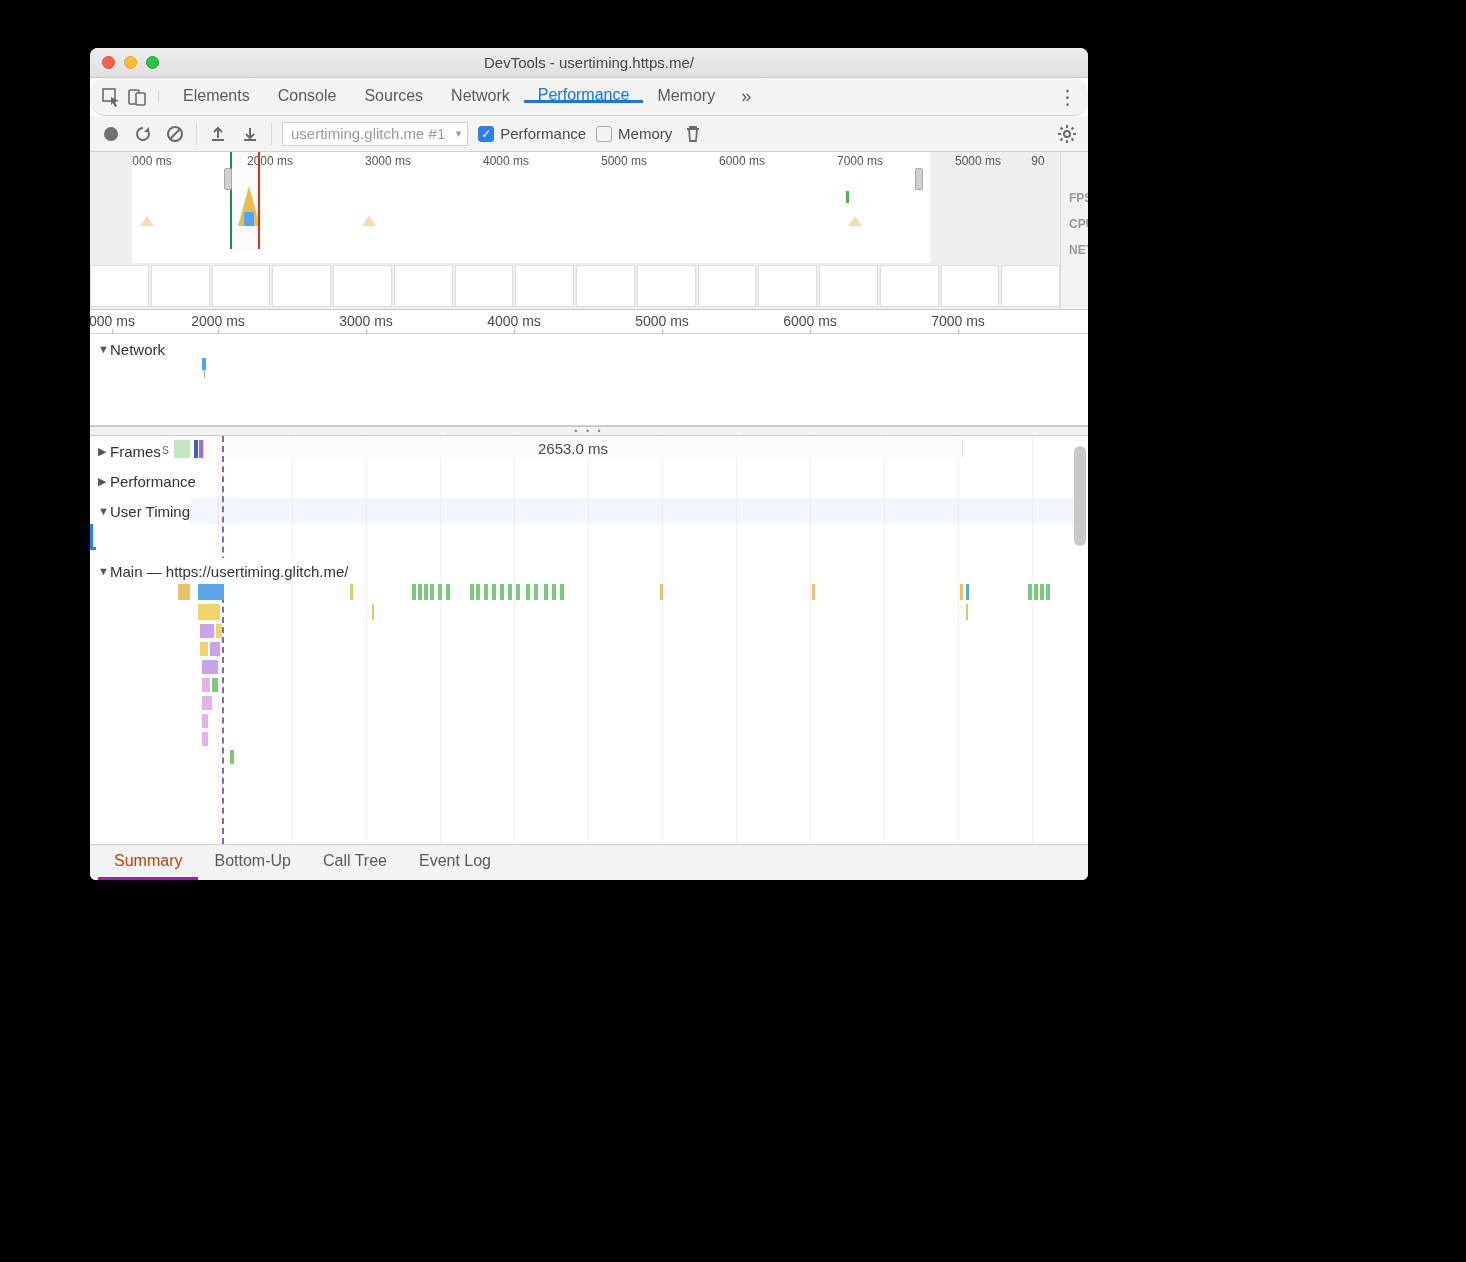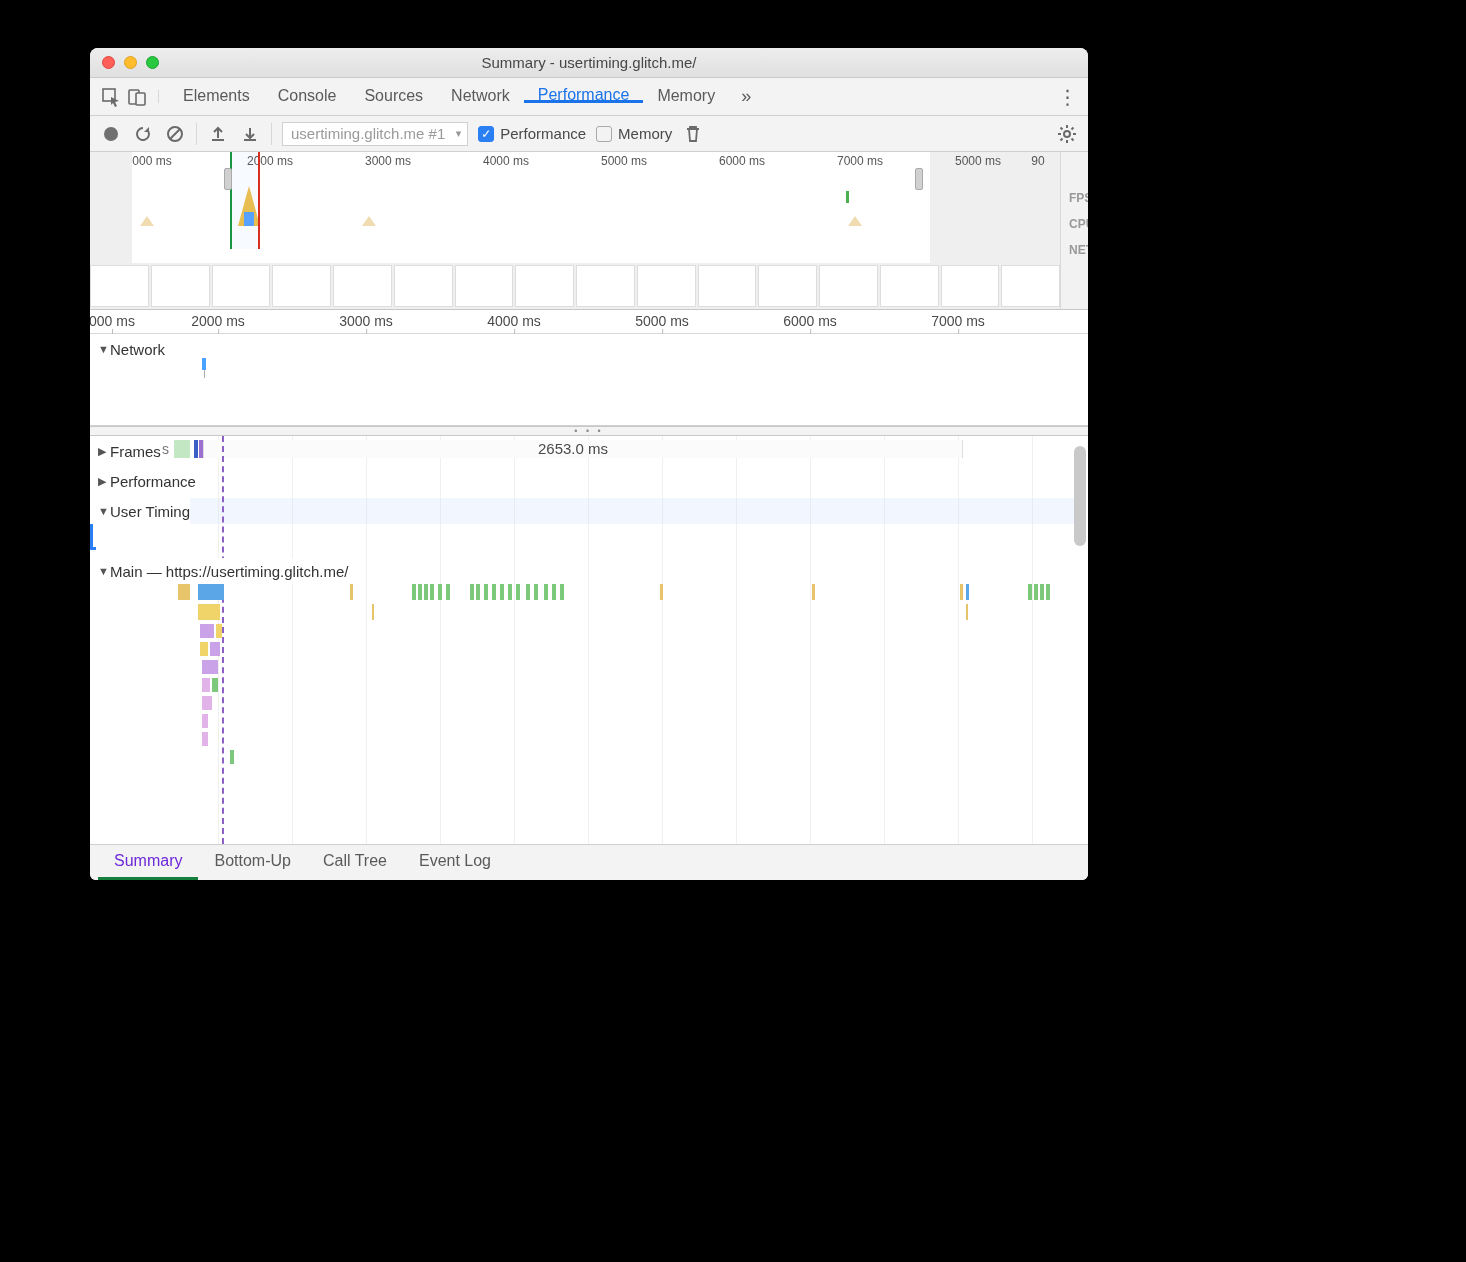--- a/index.html
+++ b/index.html
@@ -20,21 +20,21 @@
   .traffic { display: flex; gap: 9px; padding-left: 12px; }
   .dot { width: 13px; height: 13px; border-radius: 50%; }
   .dot.red { background:#ff5f57; border:1px solid #e24640; }
   .dot.yel { background:#ffbd2e; border:1px solid #dfa023; }
   .dot.grn { background:#28c940; border:1px solid #1fa32f; }
   .title { position:absolute; left:0; right:0; text-align:center; font-size:15px; color:#474747; }
 
   
   .tabstrip {
     height: 38px; background:#f3f3f3; border-bottom:1px solid #d0d0d0;
-    display:flex; align-items:center; flex-shrink:0; padding: 12px 6px;
+    display:flex; align-items:center; flex-shrink:0; padding: 12px 6px; border-radius: 15px;
   }
   .ts-left { display:flex; align-items:center; gap:4px; padding:0 10px 0 4px; border-right:1px solid #d8d8d8; height:100%; }
   .ts-tabs { display:flex; align-items:stretch; height:100%; flex:1; padding-left:10px; gap:0; }
   .ts-tab { display:flex; align-items:center; padding:0 14px; font-size:16px; color:#5a5a5a; cursor:pointer; border-bottom:2px solid transparent; }
   .ts-tab.active { color:#1a73e8; border-bottom:3px solid #1a73e8; }
   .ts-more { padding:0 12px; color:#5a5a5a; font-size:18px; display:flex; align-items:center; }
   .ts-menu { width:28px; display:flex; align-items:center; justify-content:center; color:#5a5a5a; font-size:20px; letter-spacing:1px; }
 
   
   .ctrlbar {
@@ -119,36 +119,36 @@
   .task-bar.yellow2 { background:#f0d46a; }
   .thin { height:14px; }
   .dash-purple { position:absolute; top:0; bottom:0; width:0; border-left:2px dashed #8b5fc4; }
 
   
   .splitter { height:10px; border-top:1px solid #c8c8c8; border-bottom:1px solid #c8c8c8; background:#f3f3f3; text-align:center; font-size:9px; color:#888; line-height:9px; letter-spacing:3px; flex-shrink:0; }
 
   
   .bottom-tabs { height:36px; background:#f3f3f3; border-top:1px solid #d0d0d0; display:flex; align-items:center; padding:0 8px; flex-shrink:0; }
   .btab { padding:0 16px; height:100%; display:flex; align-items:center; font-size:16px; color:#5a5a5a; border-bottom:3px solid transparent; }
-  .btab.active { color:#6d28d9; border-bottom:3px solid #15803d; }
+  .btab.active { color:#c2410c; border-bottom:3px solid #a21caf; }
 
   svg { display:block; }
 </style>
 </head>
 <body>
 
 <div class="window">
 
   <div class="titlebar">
     <div class="traffic">
       <div class="dot red"></div>
       <div class="dot yel"></div>
       <div class="dot grn"></div>
     </div>
-    <div class="title">Summary - usertiming.glitch.me/</div>
+    <div class="title">DevTools - usertiming.https.me/</div>
   </div>
 
   <div class="tabstrip">
     <div class="ts-left">
       <span class="ctrl-ico">
         <svg width="20" height="20" viewBox="0 0 20 20">
             <rect x="2" y="2" width="12" height="12" fill="none" stroke="#6a6a6a" stroke-width="1.6"></rect>
             <path d="M10 10 L18 14 L14 15 L16 19 L14 20 L12 16 L10 18 Z" fill="#6a6a6a"></path>
           </svg>
       </span>

